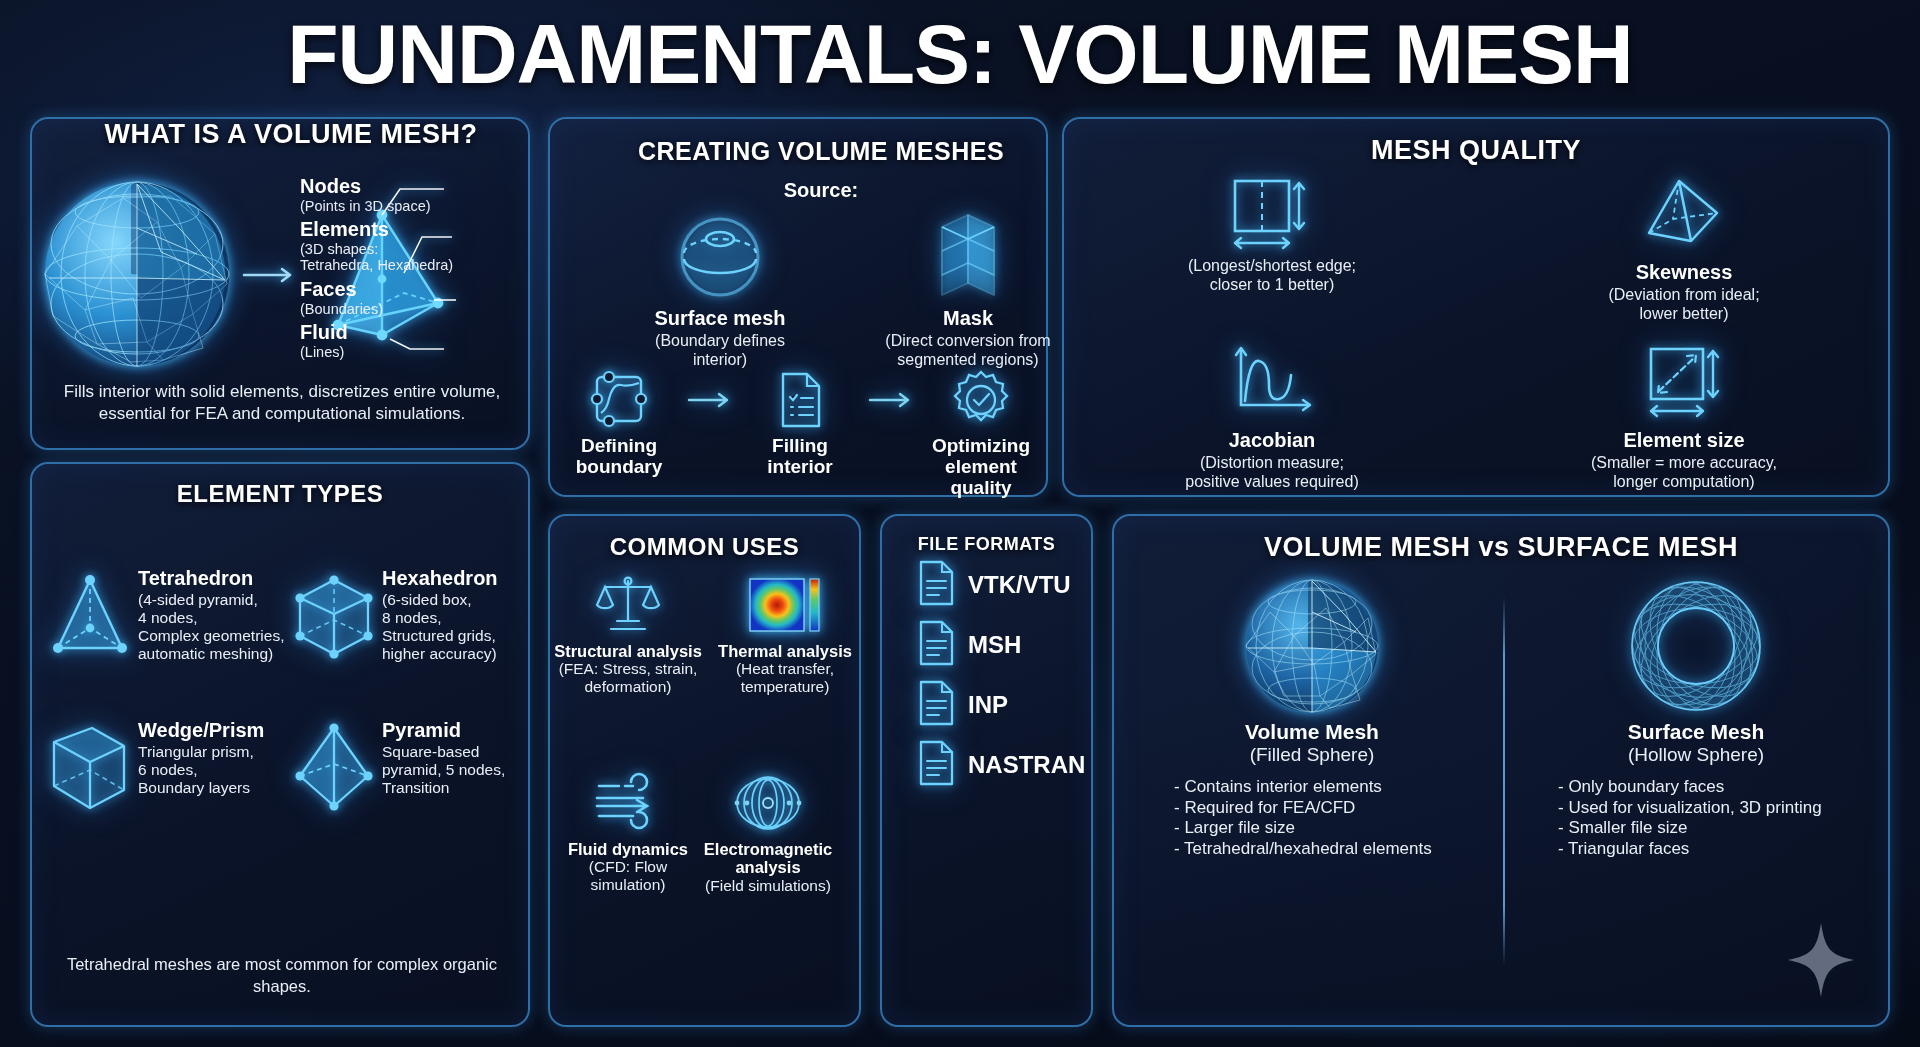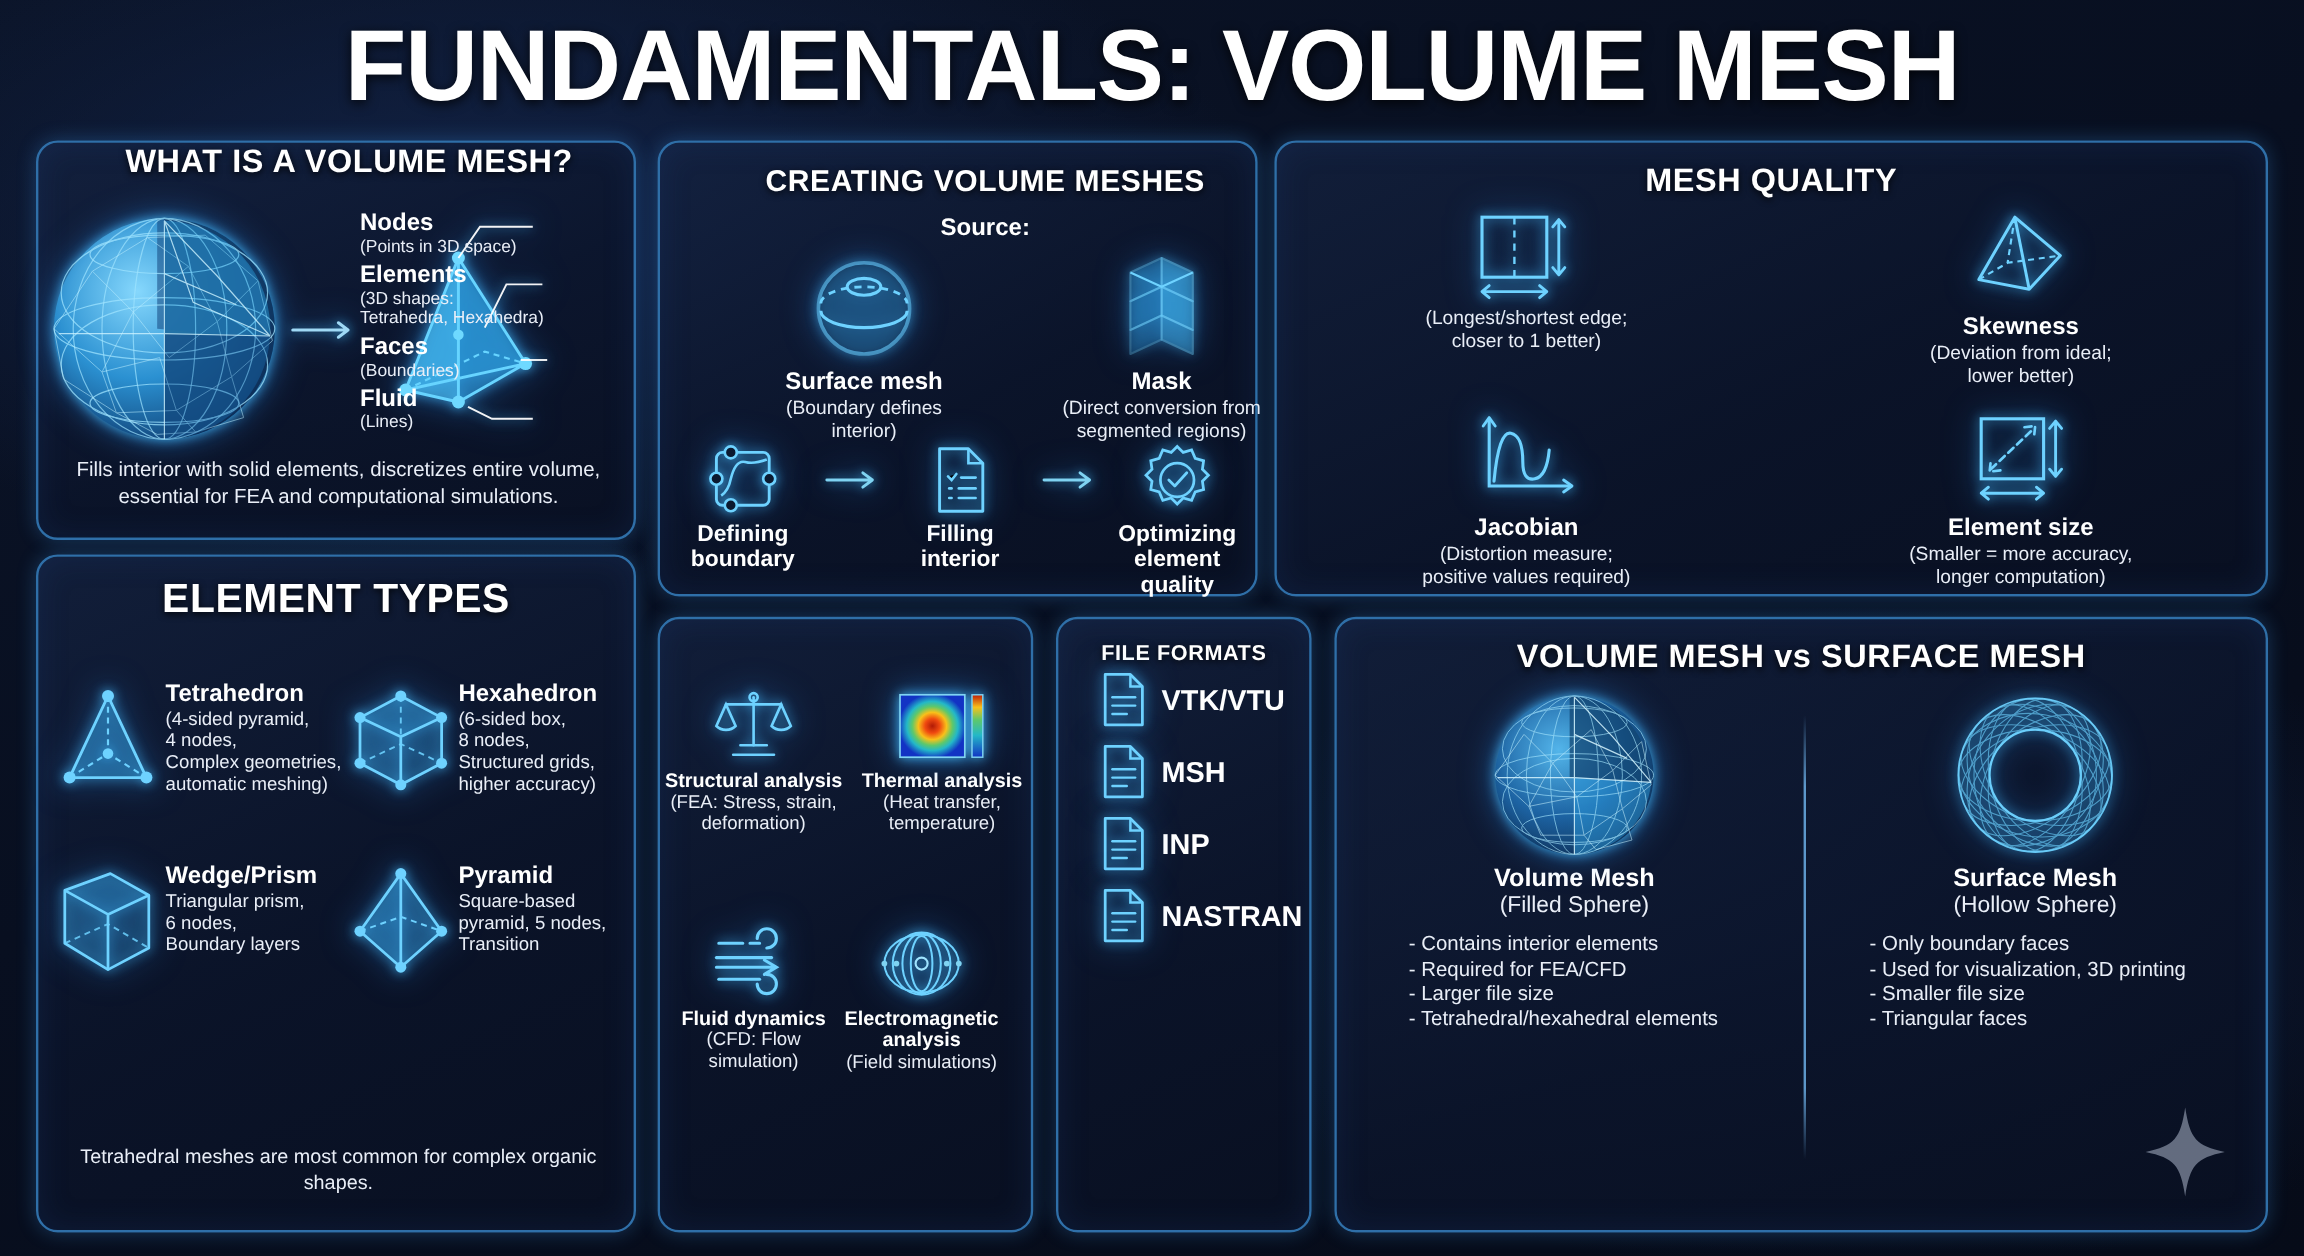--- a/index.html
+++ b/index.html
@@ -63,21 +63,21 @@
   .lbl-row { margin-bottom: 4px; }
   .lbl-row .n { font-size: 20px; }
   .lbl-row .d { font-size: 14.5px; line-height: 1.12; }
   #p-what .foot {
     position: absolute; left: 14px; top: 262px; width: 472px;
     font-size: 17px; line-height: 1.32;
   }
 
   
   #p-elem { left: 30px; top: 462px; width: 500px; height: 565px; }
-  #p-elem .panel-title { margin-top: 16px; font-size: 34px; }
+  #p-elem .panel-title { margin-top: 16px; font-size: 24px; }
   .etype { position: absolute; width: 240px; }
   .etype .ico  { position: absolute; left: 0; top: 0; width: 88px; height: 96px; }
   .etype .txt  { position: absolute; left: 92px; top: 0; width: 150px; }
   .etype .name { font-size: 20px; font-weight: 700; color: #fff; line-height: 1.08; }
   .etype .desc { font-size: 15.5px; color: #e9eef7; line-height: 1.16; margin-top: 1px; }
   #e-tet  { left: 14px;  top: 104px; }
   #e-hex  { left: 258px; top: 104px; }
   #e-wed  { left: 14px;  top: 256px; }
   #e-pyr  { left: 258px; top: 256px; }
   #p-elem .foot { position: absolute; left: 12px; top: 490px; width: 476px; font-size: 16.5px; }
@@ -518,20 +518,21 @@
           </svg>
         </div>
         <div class="nm">Element size</div>
         <div class="ds" style="white-space:pre-line">(Smaller = more accuracy,
 longer computation)</div>
       </div>
     </div>
   </div>
 
   <div class="panel" id="p-uses">
+    <div class="panel-title">COMMON USES</div>
     <div class="ugrid">
       <div class="ucell" id="u-str">
         <div class="ico">
           <svg width="70" height="64" viewBox="0 0 70 64" class="glow">
             <g stroke="#6ed2ff" stroke-width="2.2" fill="none" stroke-linecap="round">
               <path d="M35,8 L35,48"></path>
                 <circle cx="35" cy="8" r="3.4"></circle>
               <path d="M12,14 L58,14"></path>
               <path d="M12,14 L4,32 a10,8 0 0 0 16,0 Z"></path>
               <path d="M58,14 L50,32 a10,8 0 0 0 16,0 Z"></path>

